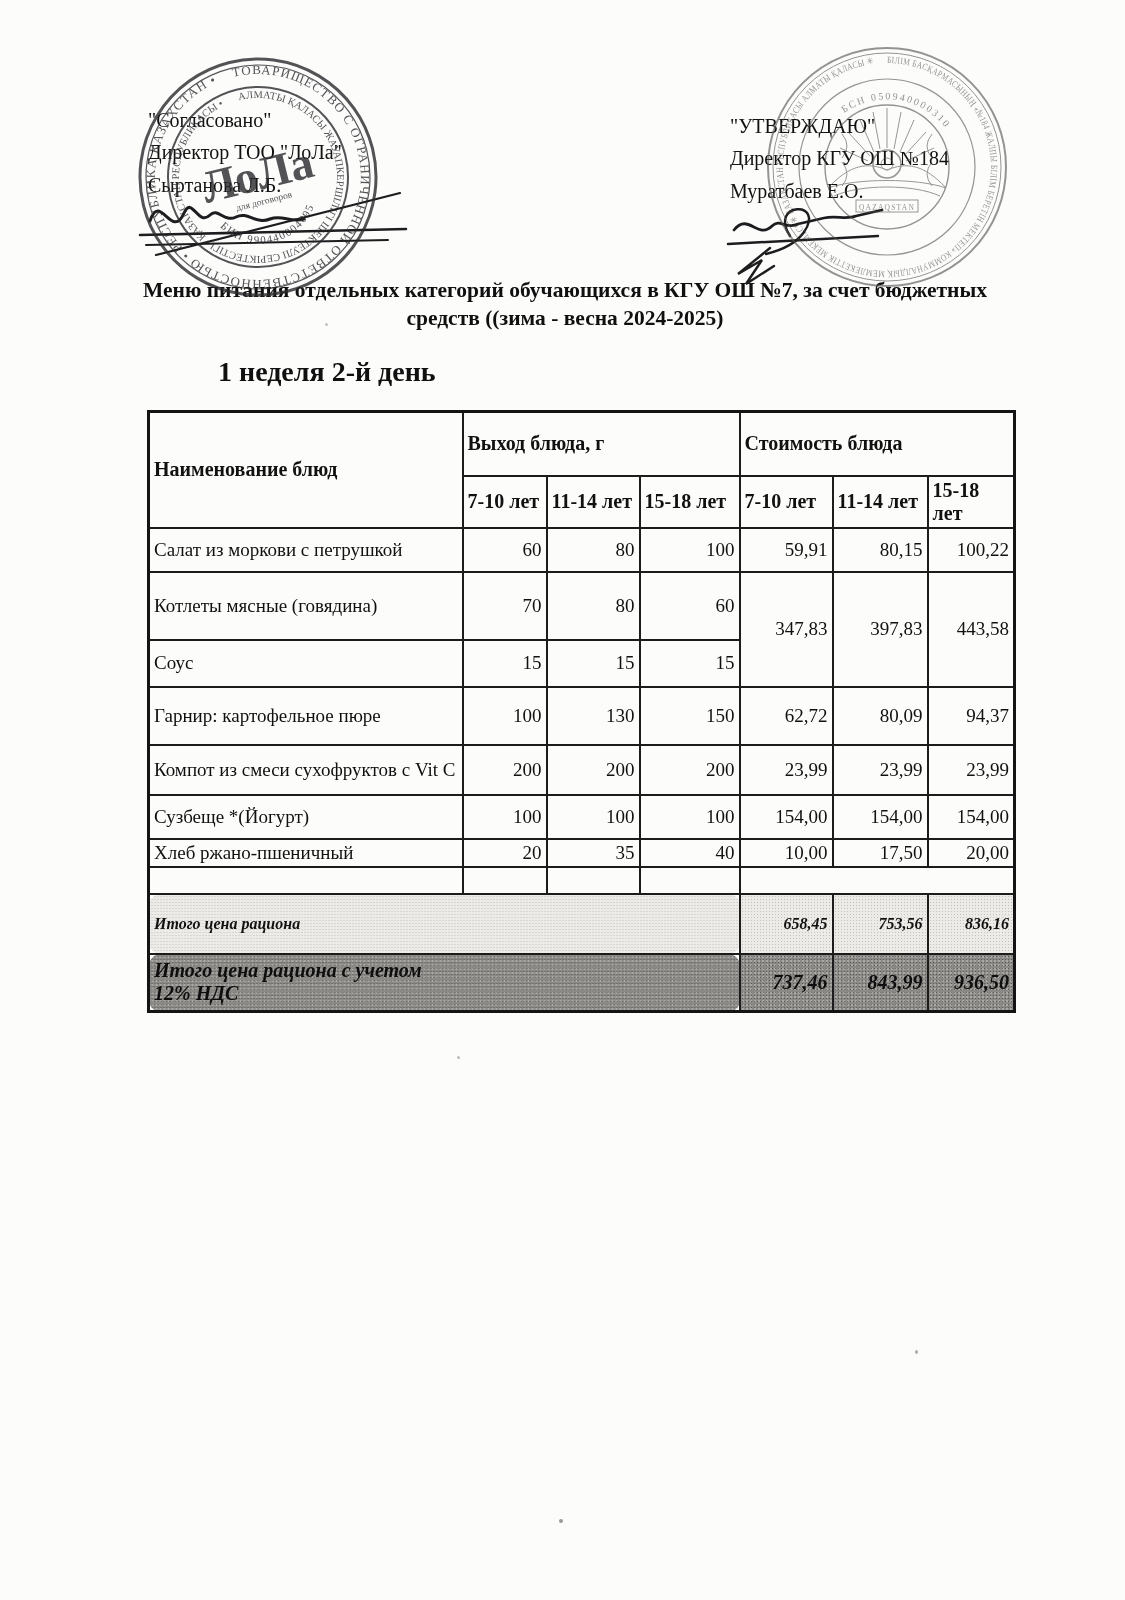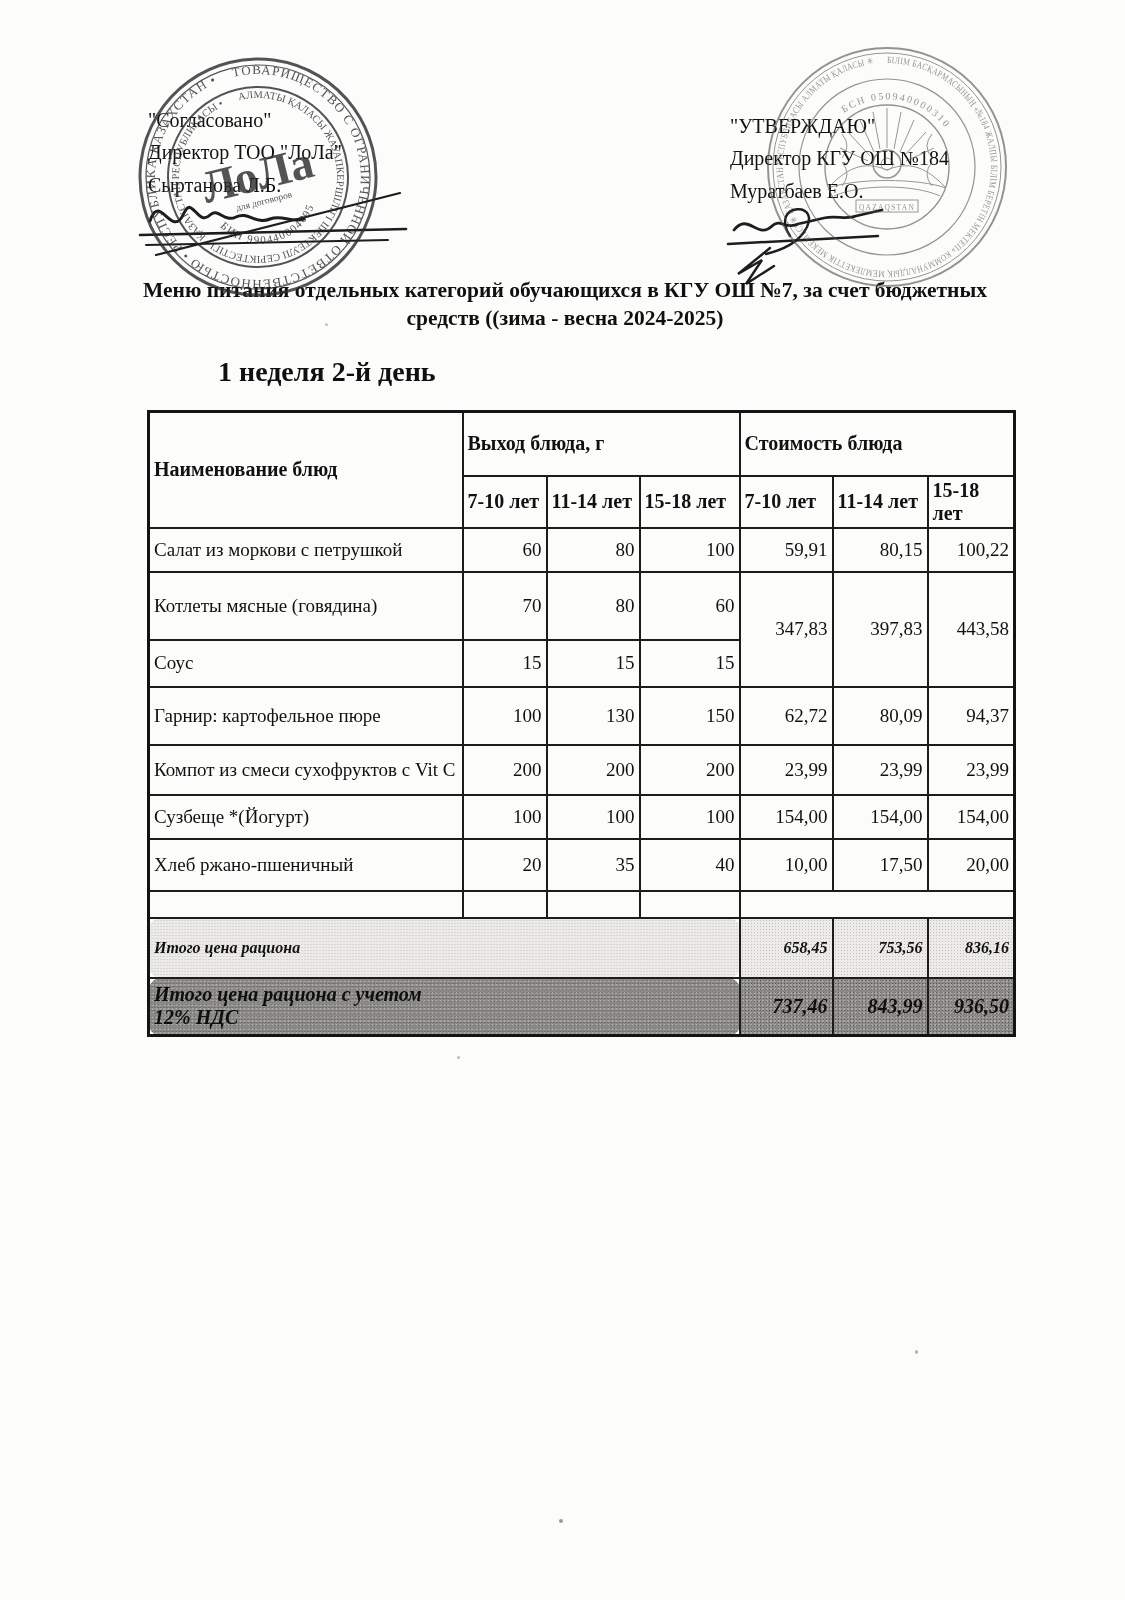--- a/index.html
+++ b/index.html
@@ -218,21 +218,21 @@
       </tr>
       <tr style="height:44px">
         <td class="cell-name">Сузбеще *(Йогурт)</td>
         <td class="cell-num">100</td>
         <td class="cell-num">100</td>
         <td class="cell-num">100</td>
         <td class="cell-num">154,00</td>
         <td class="cell-num">154,00</td>
         <td class="cell-num">154,00</td>
       </tr>
-      <tr style="height:52px">
+      <tr style="height:28px">
         <td class="cell-name">Хлеб ржано-пшеничный</td>
         <td class="cell-num">20</td>
         <td class="cell-num">35</td>
         <td class="cell-num">40</td>
         <td class="cell-num">10,00</td>
         <td class="cell-num">17,50</td>
         <td class="cell-num">20,00</td>
       </tr>
       <tr style="height:27px">
         <td></td>

